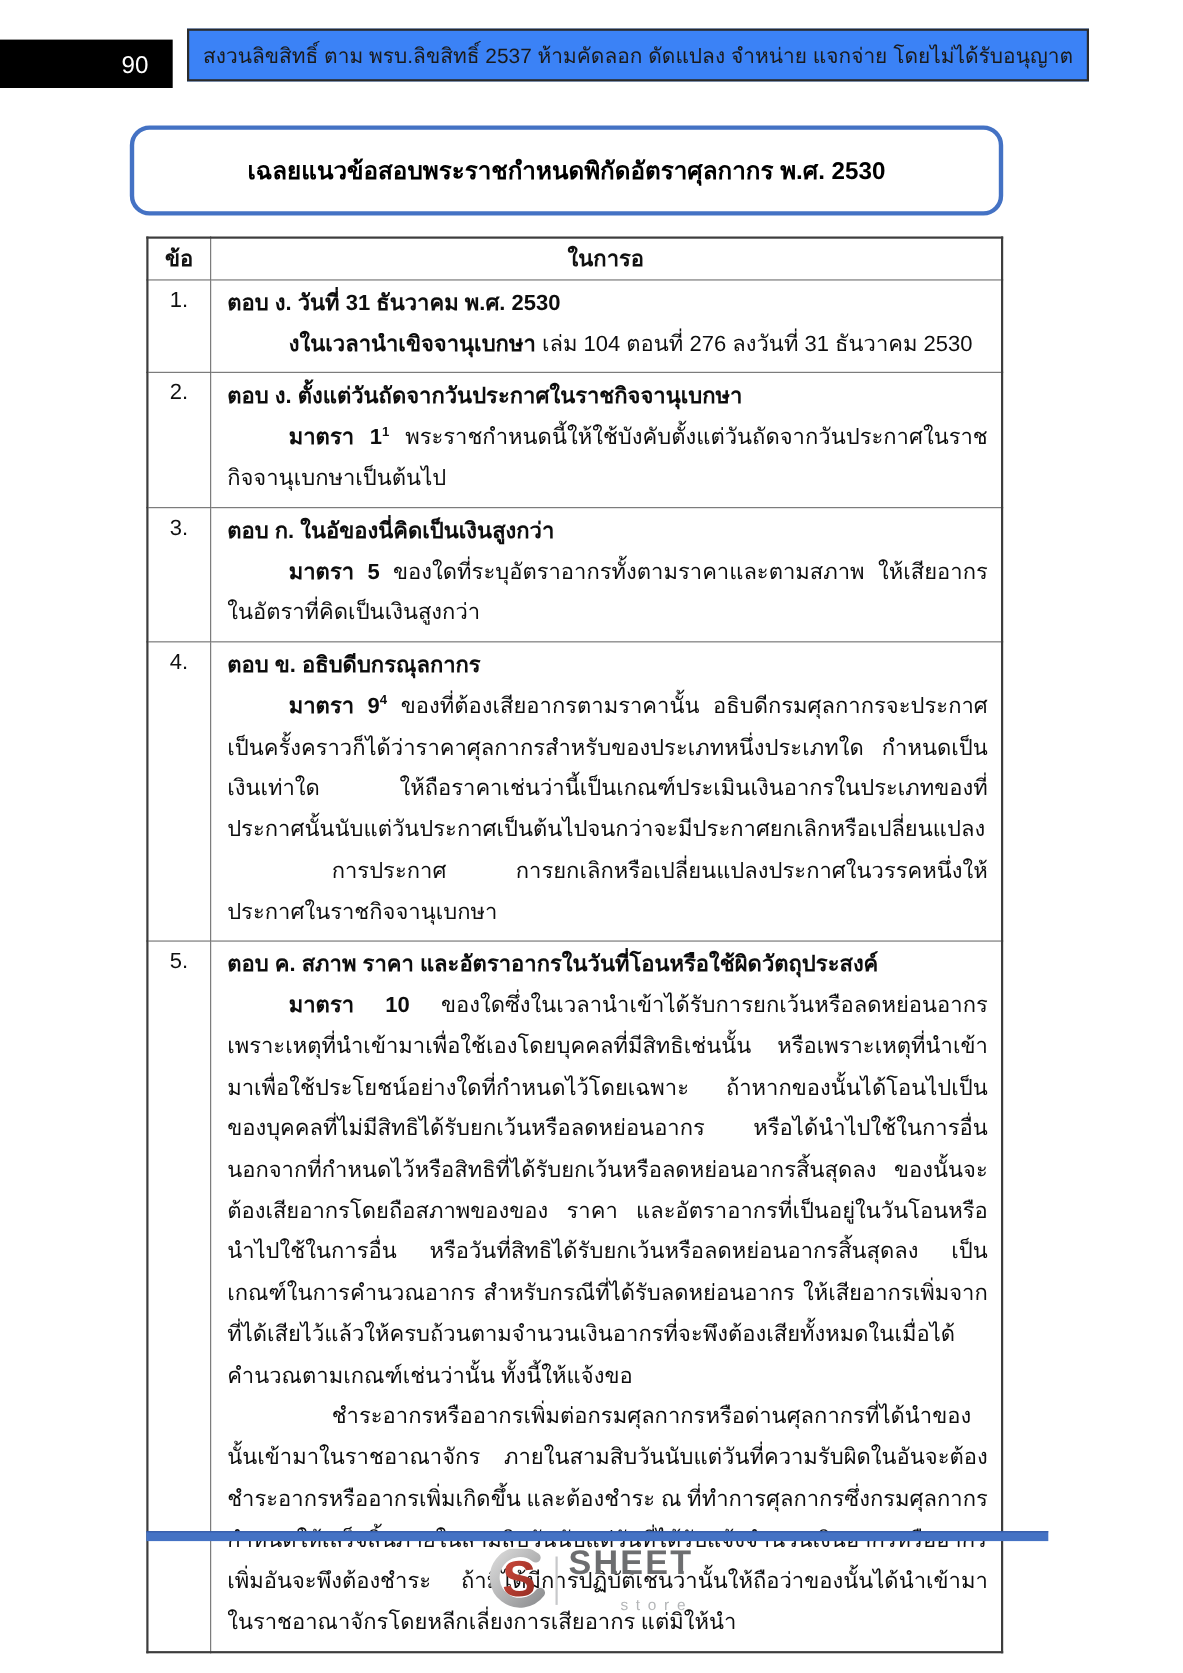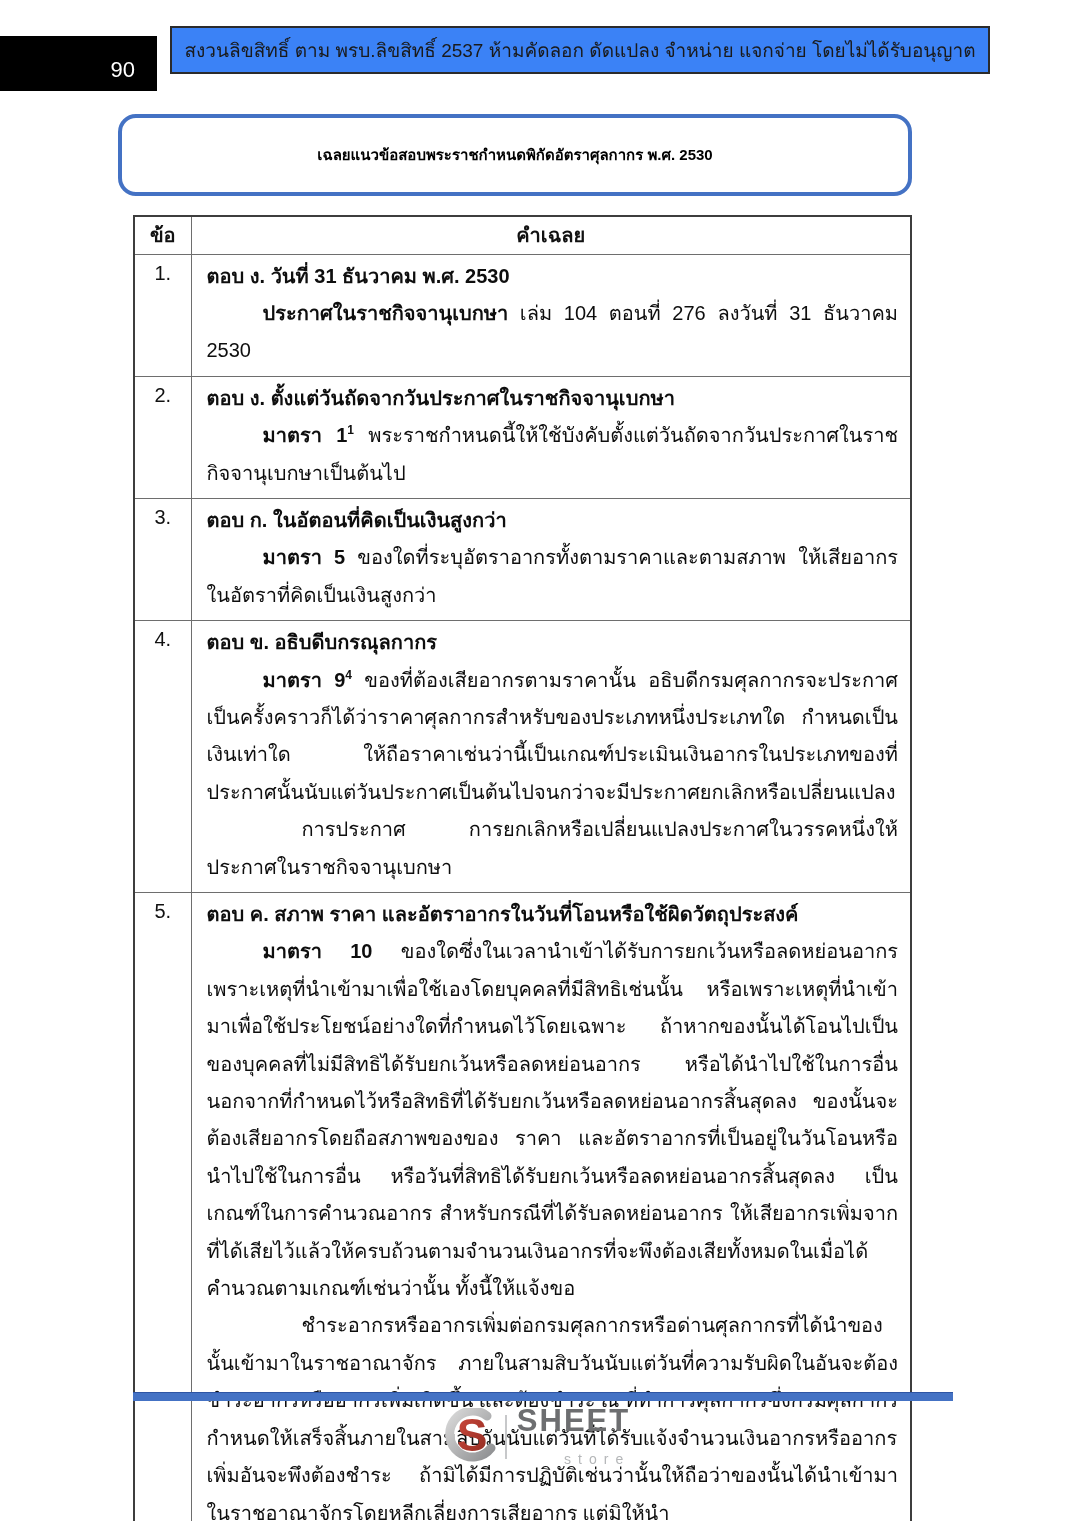--- a/index.html
+++ b/index.html
@@ -9,21 +9,21 @@
     background: #ffffff;
     font-family: "Liberation Sans", sans-serif;
     position: relative;
     overflow: hidden;
     color: #111;
   }
 
   
   .page-number-bar {
     position: absolute; left: 0; top: 36px;
-    width: 157px; height: 55px;
+    width: 157px; height: 44px;
     background: #000;
     display: flex; justify-content: flex-end; align-items: flex-end;
     padding: 0 22px 8px 0;
     color: #fff; font-size: 22px;
   }
 
   
   .copyright-box {
     position: absolute; left: 170px; top: 26px;
     width: 820px; height: 48px;
@@ -35,21 +35,21 @@
   }
 
   
   .title-box {
     position: absolute; left: 118px; top: 114px;
     width: 794px; height: 82px;
     border: 4px solid #4472C4;
     border-radius: 18px;
     background: #fff;
     display: flex; align-items: center; justify-content: center;
-    font-weight: bold; font-size: 15px; color: #000;
+    font-weight: bold; font-size: 22px; color: #000;
     text-align: center;
   }
 
   
   table.answers {
     position: absolute; left: 133px; top: 215px;
     width: 779px;
     border-collapse: collapse;
     table-layout: fixed;
     border: 2px solid #3d3d3d;
@@ -137,42 +137,42 @@
 </div>
 
 <table class="answers">
   <colgroup>
       <col class="c-no">
       <col>
     </colgroup>
   <thead>
     <tr>
       <th>ข้อ</th>
-      <th>คำเฉลย</th>
+      <th>ในการอ</th>
     </tr>
   </thead>
   <tbody id="answer-rows">
       <tr>
         <td class="no">1.</td>
         <td class="ans">
           <p class="para lead"><span class="seg-b">ตอบ ง. วันที่ 31 ธันวาคม พ.ศ. 2530</span></p>
-          <p class="para ind-1"><span class="seg-b">ประกาศในราชกิจจานุเบกษา</span><span> เล่ม 104 ตอนที่ 276 ลงวันที่ 31 ธันวาคม 2530</span></p>
+          <p class="para ind-1"><span class="seg-b">งในเวลานำเขิจจานุเบกษา</span><span> เล่ม 104 ตอนที่ 276 ลงวันที่ 31 ธันวาคม 2530</span></p>
         </td>
       </tr>
       <tr>
         <td class="no">2.</td>
         <td class="ans">
           <p class="para lead"><span class="seg-b">ตอบ ง. ตั้งแต่วันถัดจากวันประกาศในราชกิจจานุเบกษา</span></p>
           <p class="para ind-1"><span class="seg-b">มาตรา 1</span><sup class="fn seg-b">1</sup><span> พระราชกำหนดนี้ให้ใช้บังคับตั้งแต่วันถัดจากวันประกาศในราชกิจจานุเบกษาเป็นต้นไป</span></p>
         </td>
       </tr>
       <tr>
         <td class="no">3.</td>
         <td class="ans">
-          <p class="para lead"><span class="seg-b">ตอบ ก. ในอัตอนที่คิดเป็นเงินสูงกว่า</span></p>
+          <p class="para lead"><span class="seg-b">ตอบ ก. ในอัของนี่คิดเป็นเงินสูงกว่า</span></p>
           <p class="para ind-1"><span class="seg-b">มาตรา 5</span><span> ของใดที่ระบุอัตราอากรทั้งตามราคาและตามสภาพ ให้เสียอากรในอัตราที่คิดเป็นเงินสูงกว่า</span></p>
         </td>
       </tr>
       <tr>
         <td class="no">4.</td>
         <td class="ans">
           <p class="para lead"><span class="seg-b">ตอบ ข. อธิบดีบกรณุลกากร</span></p>
           <p class="para ind-1"><span class="seg-b">มาตรา 9</span><sup class="fn seg-b">4</sup><span>  ของที่ต้องเสียอากรตามราคานั้น อธิบดีกรมศุลกากรจะประกาศเป็นครั้งคราวก็ได้ว่าราคาศุลกากรสำหรับของประเภทหนึ่งประเภทใด กำหนดเป็นเงินเท่าใด ให้ถือราคาเช่นว่านี้เป็นเกณฑ์ประเมินเงินอากรในประเภทของที่ประกาศนั้นนับแต่วันประกาศเป็นต้นไปจนกว่าจะมีประกาศยกเลิกหรือเปลี่ยนแปลง</span></p>
           <p class="para ind-2"><span>การประกาศ การยกเลิกหรือเปลี่ยนแปลงประกาศในวรรคหนึ่งให้ประกาศในราชกิจจานุเบกษา</span></p>
         </td>

